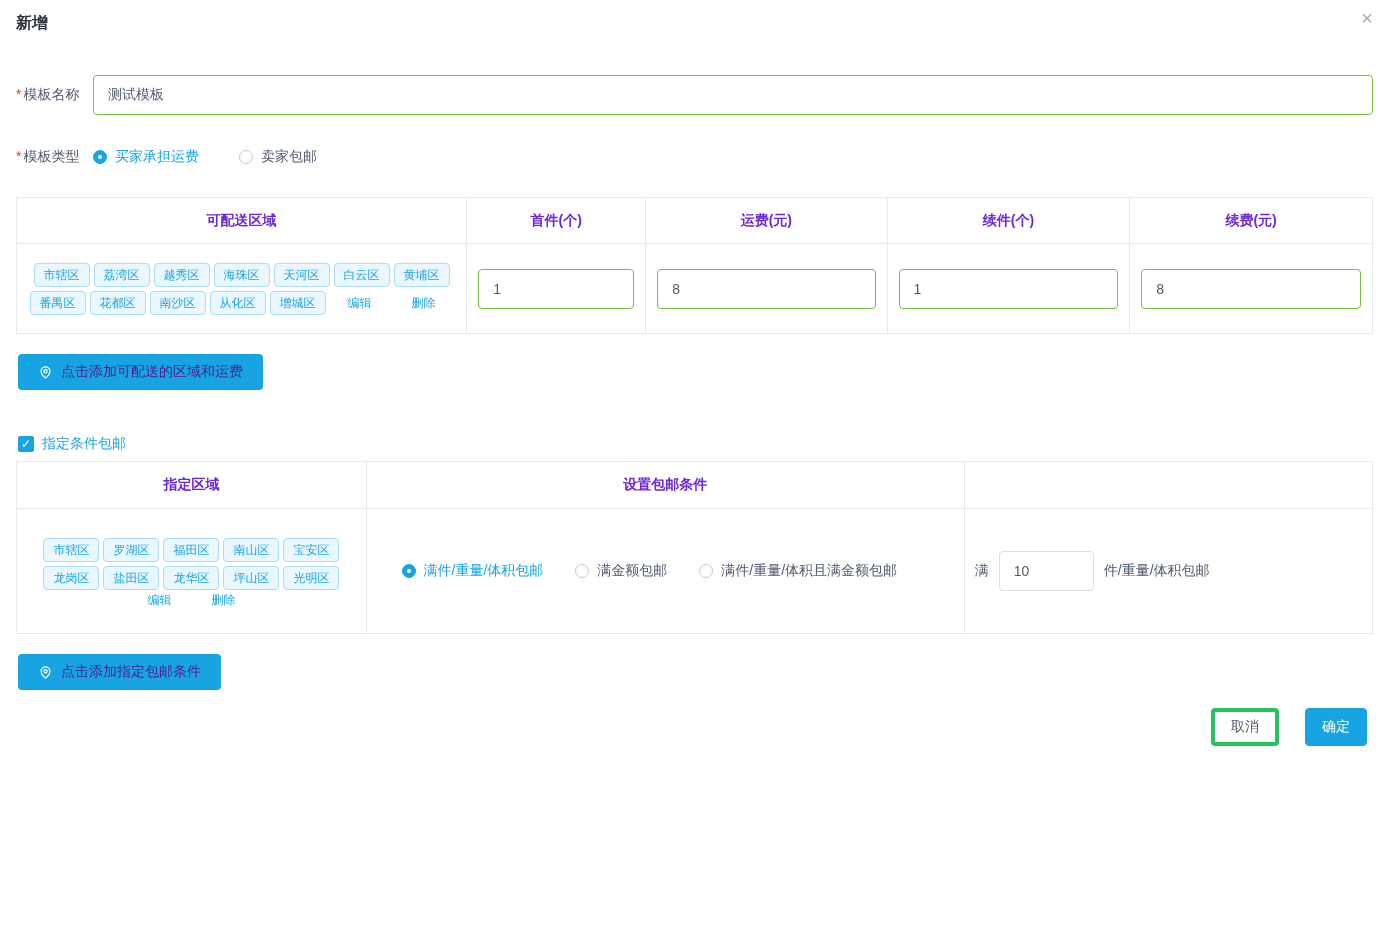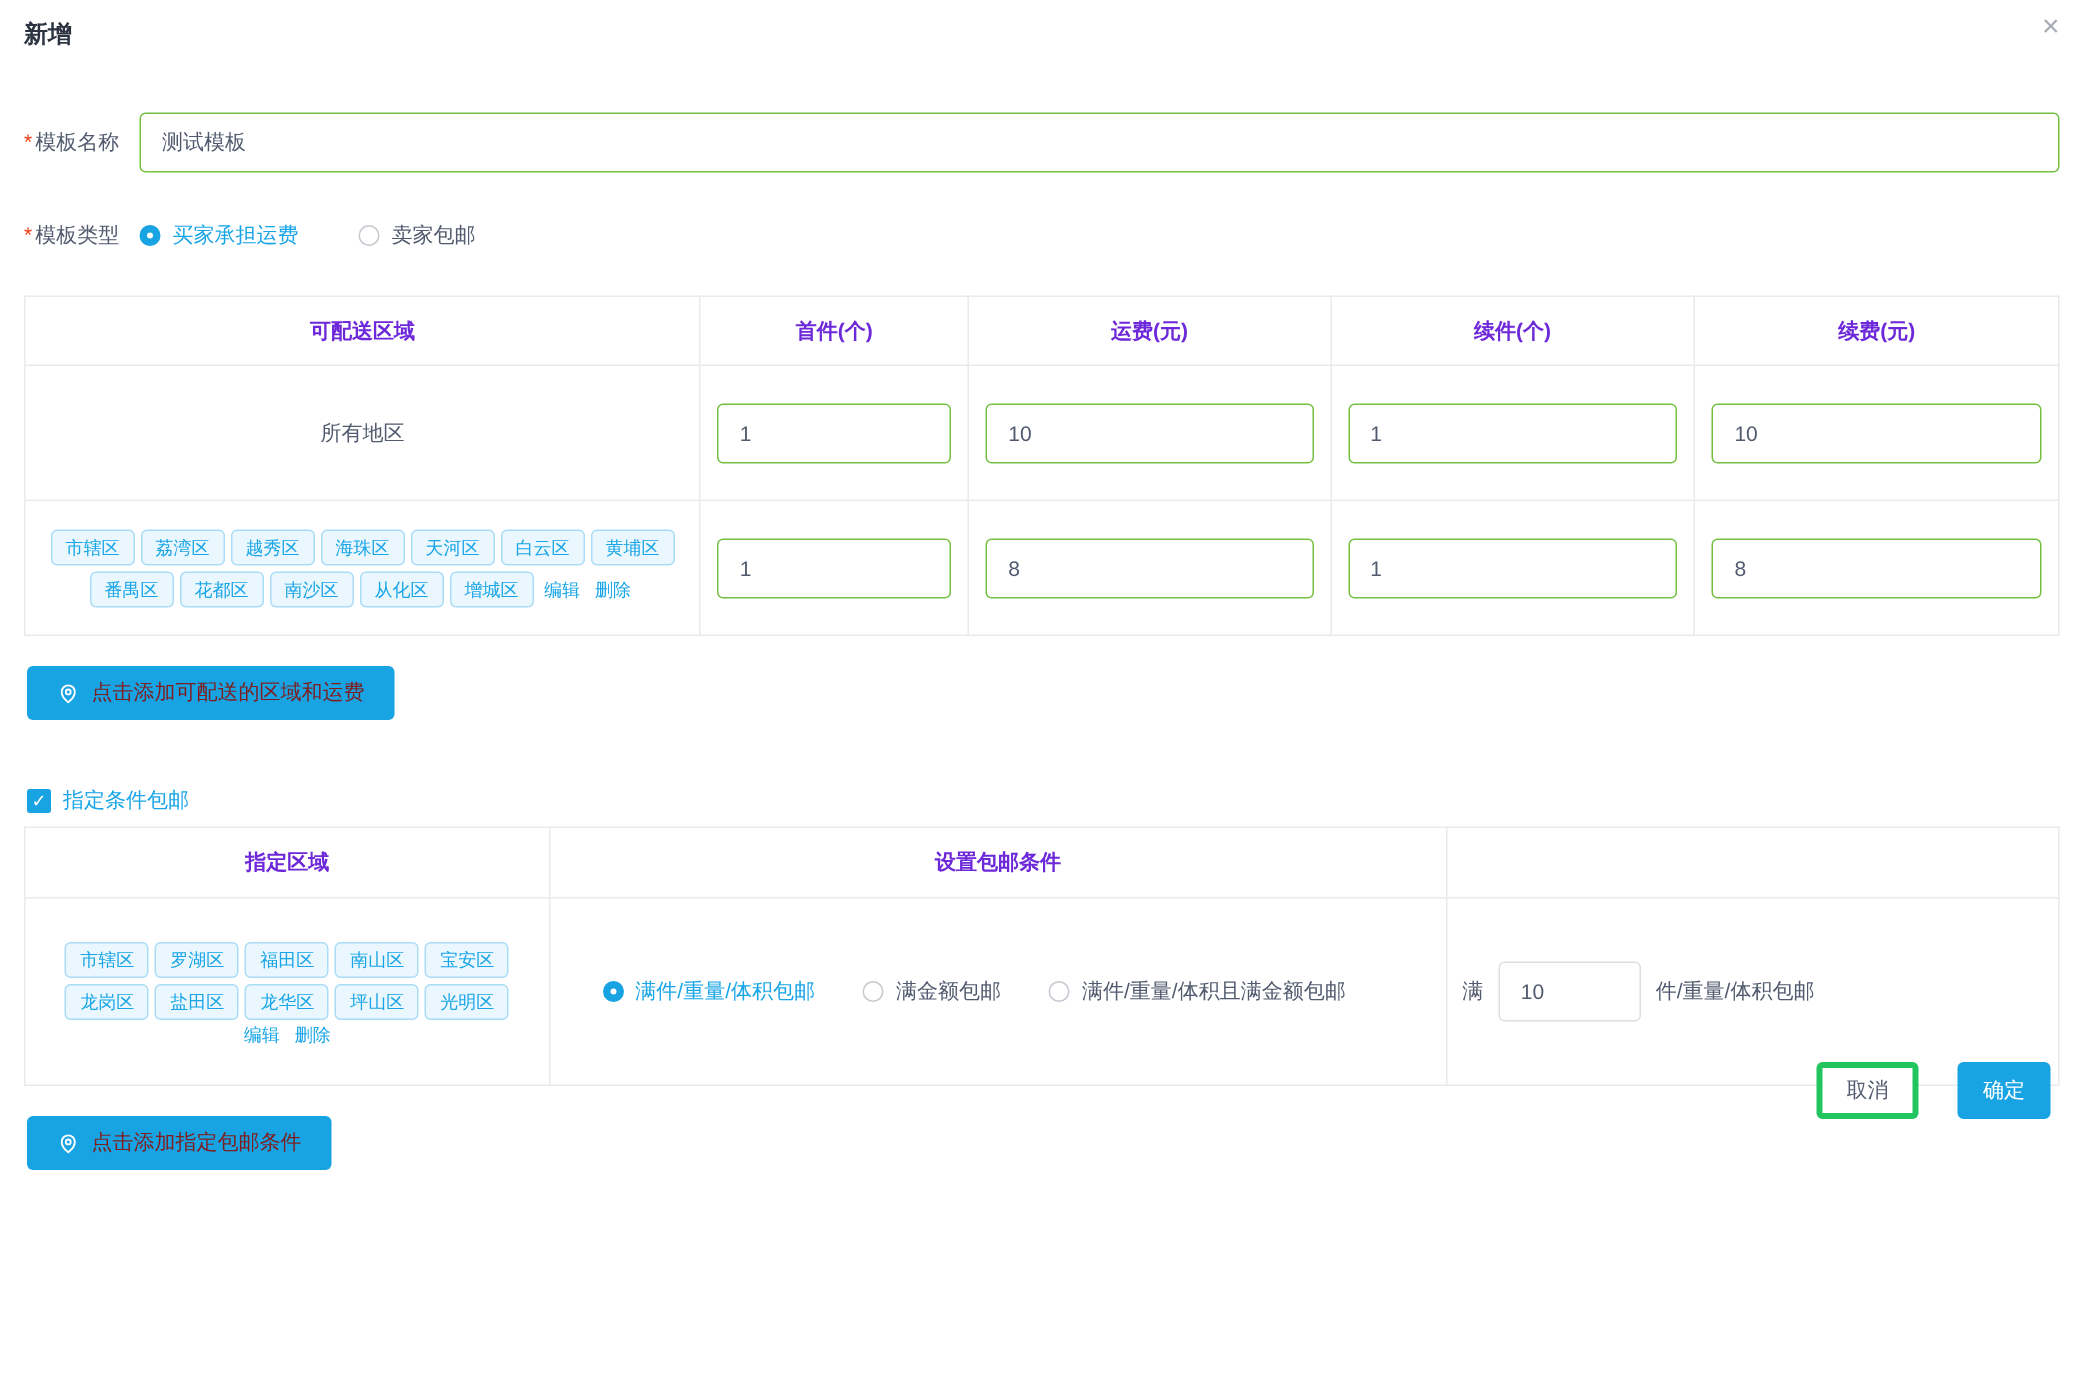--- a/index.html
+++ b/index.html
@@ -56,26 +56,26 @@
   .grid th, .grid td { border:1px solid #e8eaec; text-align:center; vertical-align:middle; }
   .grid th { height:46px; font-size:14px; font-weight:700; color:#6d28d9; background:#fff; }
   .grid td { height:90px; color:#515a6e; }
   .cell-input { width:calc(100% - 22px); }
   .tags-cell { padding:6px 8px; line-height:1; }
   .tag {
     display:inline-block; font-size:12px; color:#18a5e7; background:#eaf7fe;
     border:1px solid #a9dcf6; border-radius:4px; padding:5px 9px; margin:2px 2px;
     cursor:pointer; white-space:nowrap;
   }
-  .cell-link { font-size:12px; color:#18a5e7; text-decoration:none; margin:0 5px; cursor:pointer; white-space:nowrap; }
+  .cell-link { font-size:12px; color:#18a5e7; text-decoration:none; margin:0 20px; cursor:pointer; white-space:nowrap; }
 
   
   .add-btn {
     display:inline-flex; align-items:center; height:36px; border:none; cursor:pointer;
-    background:#18a3e3; color:#7f1d1d; font-size:14px; border-radius:4px; padding:0 20px;
+    background:#18a3e3; color:#4c1d95; font-size:14px; border-radius:4px; padding:0 20px;
     margin:20px 0 0 2px; font-family:"Liberation Sans", sans-serif;
   }
   .add-btn .pin { margin-right:8px; display:inline-flex; }
 
   
   .check-row { display:flex; align-items:center; margin-top:45px; margin-left:2px; cursor:pointer; }
   .checkbox {
     width:16px; height:16px; border-radius:2px; background:#18a3e3; border:1px solid #18a3e3;
     color:#fff; font-size:12px; line-height:15px; text-align:center; margin-right:8px; flex:0 0 16px;
   }
@@ -156,27 +156,20 @@
         <thead>
           <tr>
             <th>可配送区域</th>
             <th>首件(个)</th>
             <th>运费(元)</th>
             <th>续件(个)</th>
             <th>续费(元)</th>
           </tr>
         </thead>
         <tbody>
-          <tr>
-            <td><span>所有地区</span></td>
-            <td><input class="text-input cell-input" type="text" value="1" style=""></td>
-            <td><input class="text-input cell-input" type="text" value="10" style=""></td>
-            <td><input class="text-input cell-input" type="text" value="1" style=""></td>
-            <td><input class="text-input cell-input" type="text" value="10" style=""></td>
-          </tr>
           <tr>
             <td class="tags-cell">
               <span class="tag">市辖区</span><span class="tag">荔湾区</span><span class="tag">越秀区</span><span class="tag">海珠区</span><span class="tag">天河区</span><span class="tag">白云区</span><span class="tag">黄埔区</span><span class="tag">番禺区</span><span class="tag">花都区</span><span class="tag">南沙区</span><span class="tag">从化区</span><span class="tag">增城区</span><a class="cell-link">编辑</a><a class="cell-link">删除</a>
             </td>
             <td><input class="text-input cell-input" type="text" value="1" style=""></td>
             <td><input class="text-input cell-input" type="text" value="8" style=""></td>
             <td><input class="text-input cell-input" type="text" value="1" style=""></td>
             <td><input class="text-input cell-input" type="text" value="8" style=""></td>
           </tr>
         </tbody>

